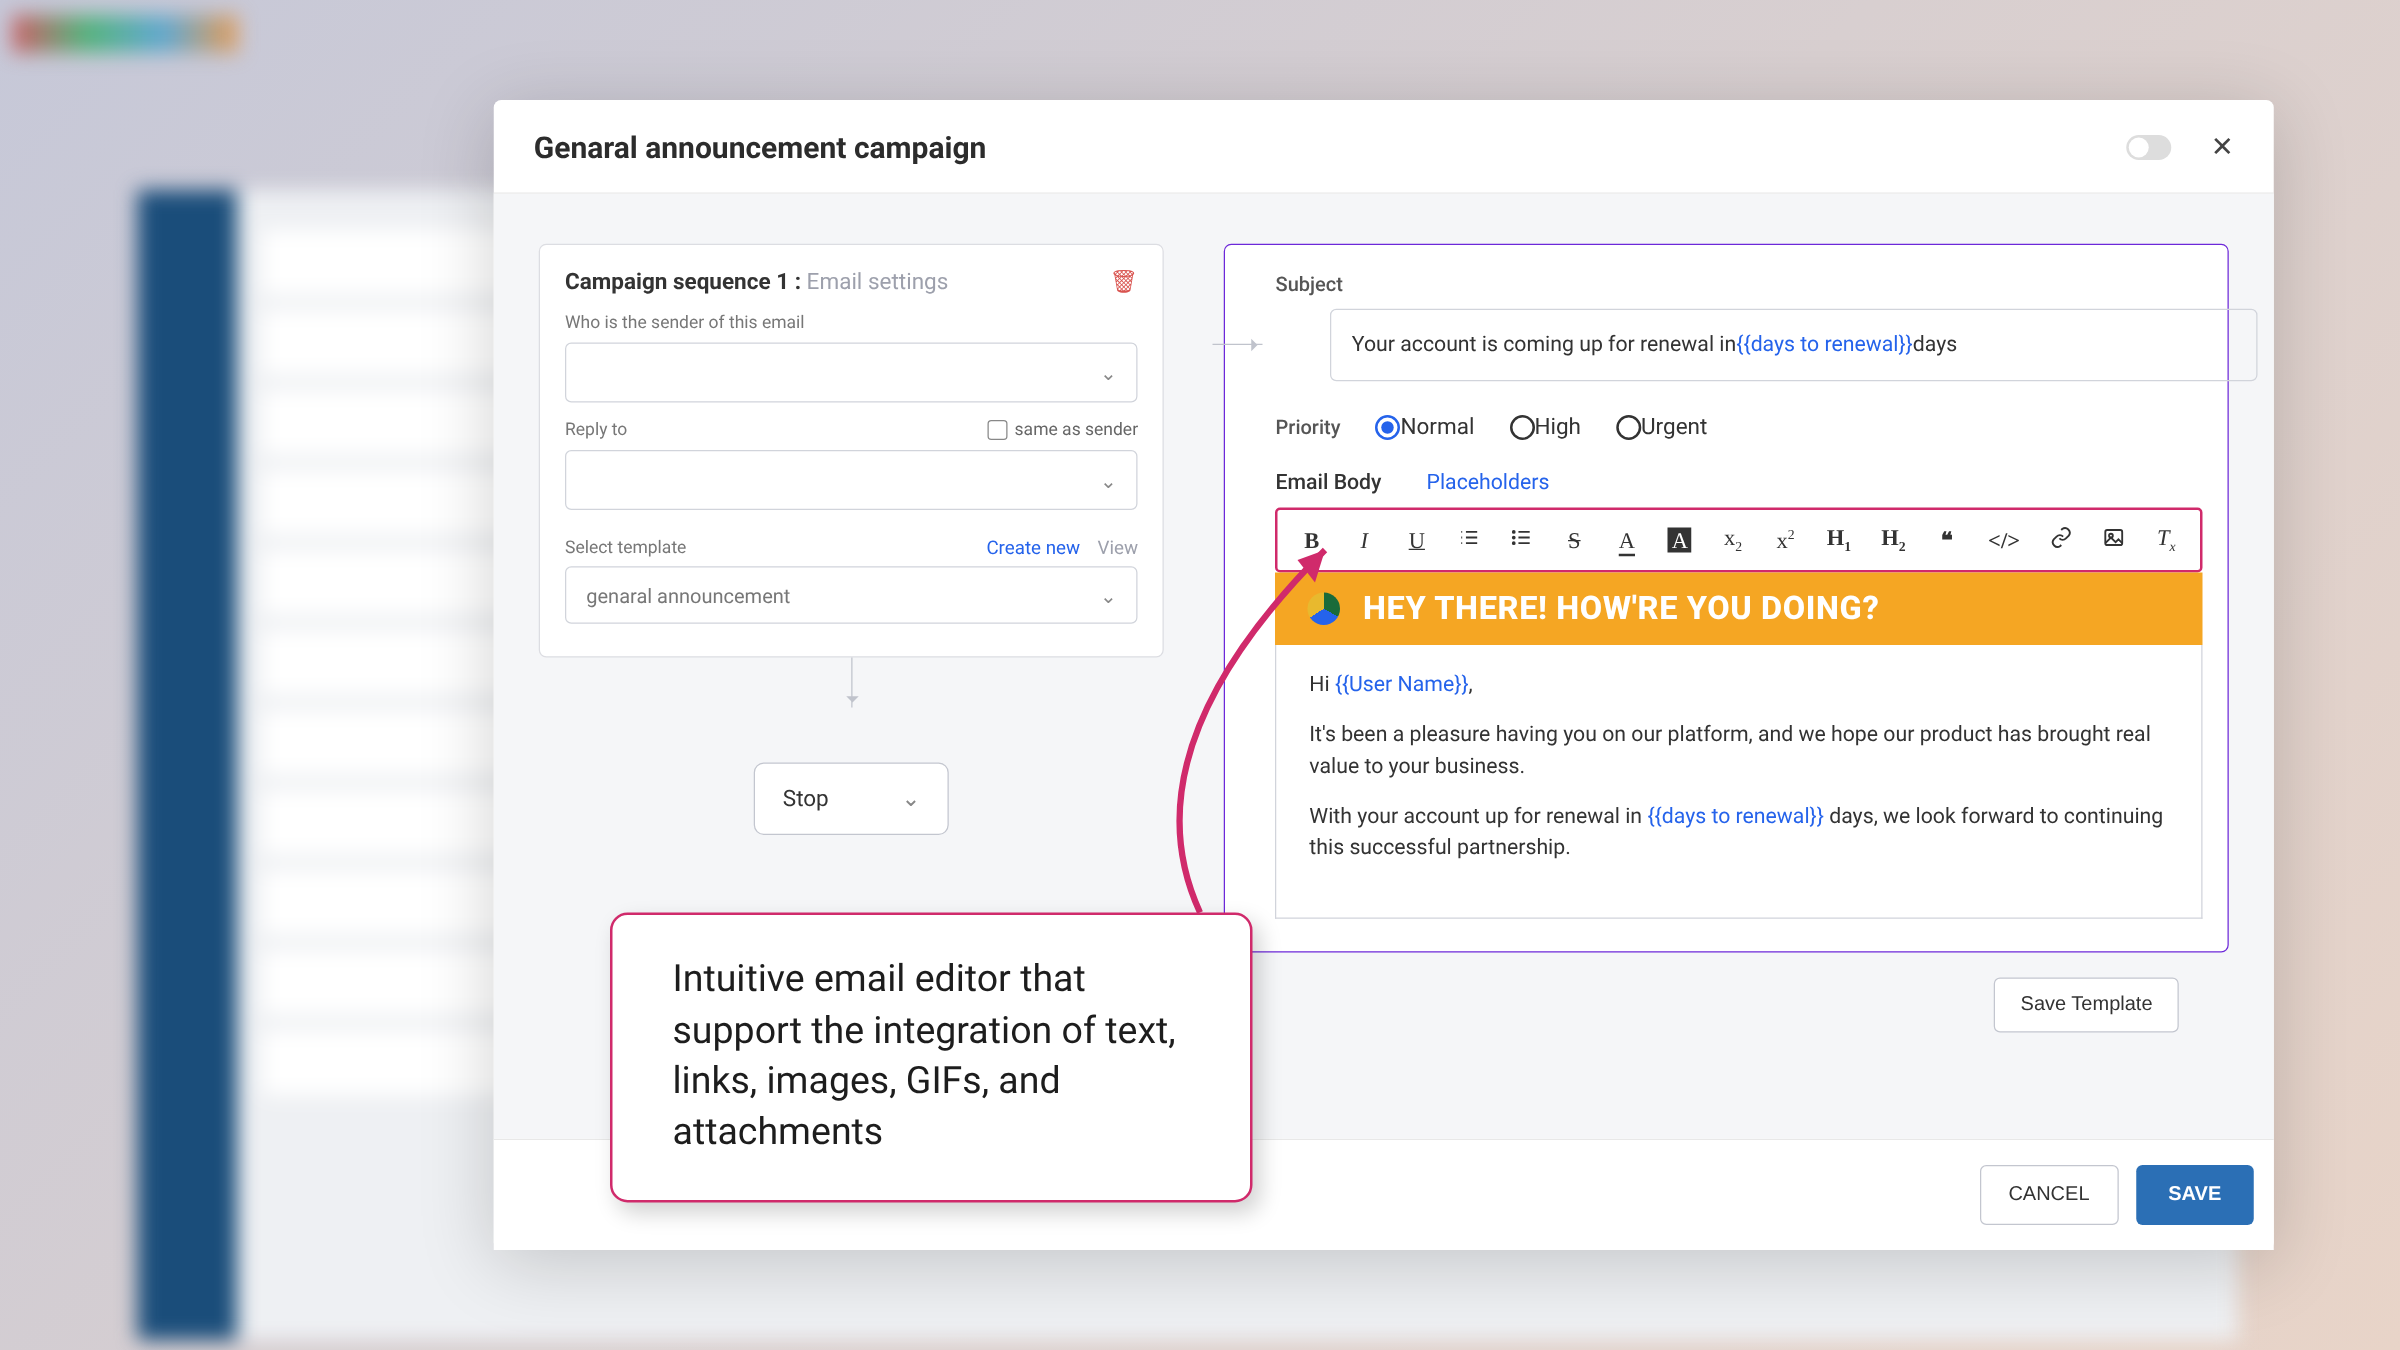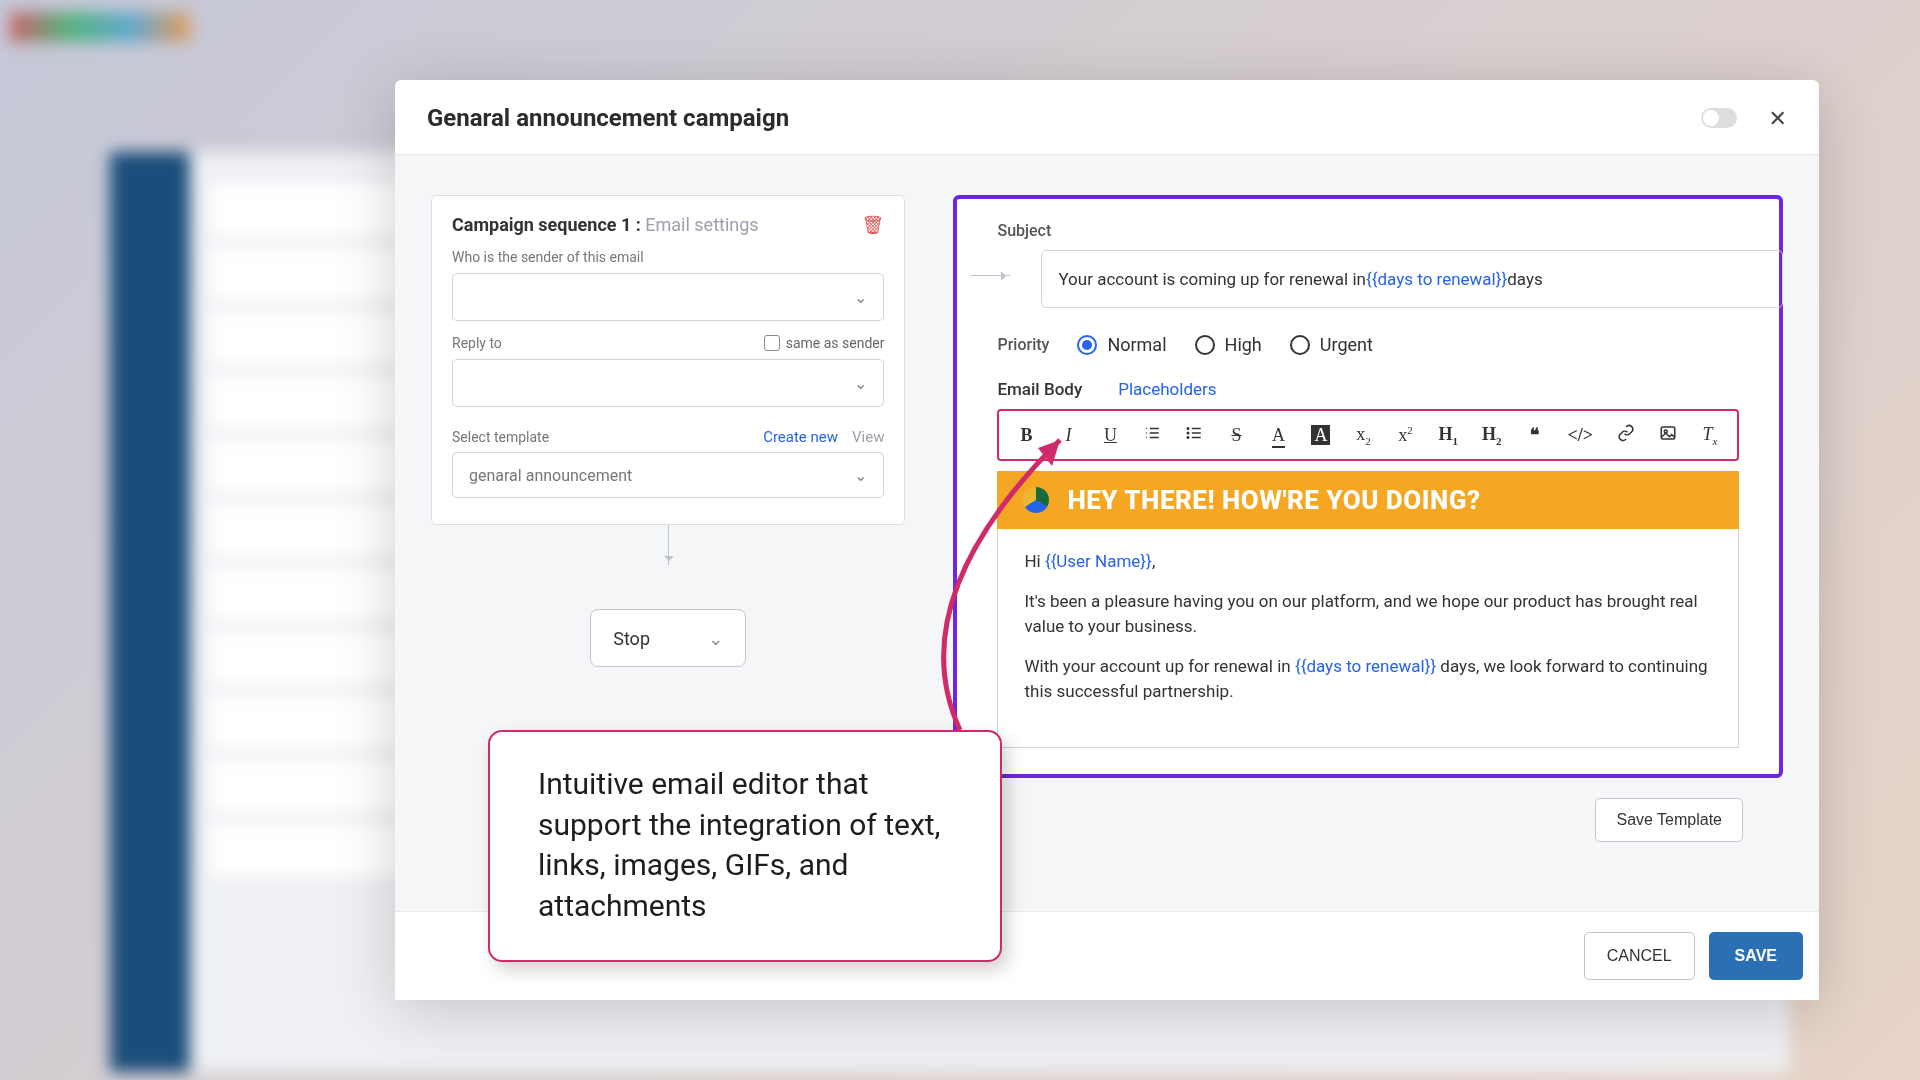--- a/index.html
+++ b/index.html
@@ -127,51 +127,51 @@
   left: 575px;
   width: 40px;
   height: 1px;
   background: #c0c3cc;
 }
 .connector-h::after {
   content:""; position:absolute; right:-1px; top:-4px; border:5px solid transparent; border-left-color:#c0c3cc;
 }
 
 .right-card {
-  background: #fff; border: 4px solid #6d28d9; border-radius: 6px;
-  padding: 22px 40px 26px 40px;
+  background: #fff; border: 1px solid #6d28d9; border-radius: 6px;
+  padding: 22px 20px 26px 40px;
 }
 .field-label { font-size: 16px; color: #555; font-weight: 500; margin-bottom: 10px; }
 .text-input {
   width: 100%; height: 58px; border: 1px solid #d1d4db; border-radius: 5px;
   padding: 0 16px; font-size: 17px; color: #333; display:flex; align-items:center;margin-left:44px;
 }
 .ph { color: #2563eb; }
 .priority-row { display: flex; gap: 28px; align-items: center; margin-top: 26px; text-align: center; }
-.radio { display: flex; align-items: center; gap: 10px; font-size: 18px; color: #333; }
+.radio { display: flex; align-items: center; font-size: 18px; color: #333; }
 .r-outer { width: 20px; height: 20px; border: 2px solid #333; border-radius: 50%; display:flex; align-items:center; justify-content:center;}
 .r-outer.sel { border-color: #2563eb; }
 .r-inner { width: 10px; height: 10px; background: #2563eb; border-radius: 50%; }
 .tabs-row { display: flex; gap: 36px; margin-top: 24px; font-size: 17px; }
 .tab-active { color: #333; font-weight: 500; }
 .tab-link { color: #2563eb; }
 .toolbar {
   border: 2px solid #d02a6b; border-radius: 4px; margin-top: 10px;
   height: 52px; display: flex; align-items: center; gap: 24px; padding: 0 18px;
   background: #fff;
 }
 .tool { font-size: 18px; color: #333; font-family: Georgia, serif; cursor: pointer; min-width: 18px; text-align:center;}
 .tool.b { font-weight: 700; }
 .tool.i { font-style: italic; }
 .tool.u { text-decoration: underline; }
 .tool.s { text-decoration: line-through; }
 .tool svg { width: 18px; height: 18px; }
 .banner {
   background: #f5a623; height: 58px; display: flex; align-items: center; gap: 18px;
-  padding: 0 26px; margin-top: 10px;
+  padding: 0 26px; margin-top: 0;
 }
 .banner-logo {
   width: 26px; height: 26px; border-radius: 50%;
   background: conic-gradient(#1a6b3a 0 33%, #2563eb 33% 66%, #e8b92e 66% 100%);
 }
 .banner-text { color: #fff; font-size: 26px; font-weight: 800; letter-spacing: .5px; }
 .email-body {
   border: 1px solid #d1d4db; border-top: none; padding: 20px 26px 28px;
   font-size: 17px; color: #333; line-height: 1.5;
 }

